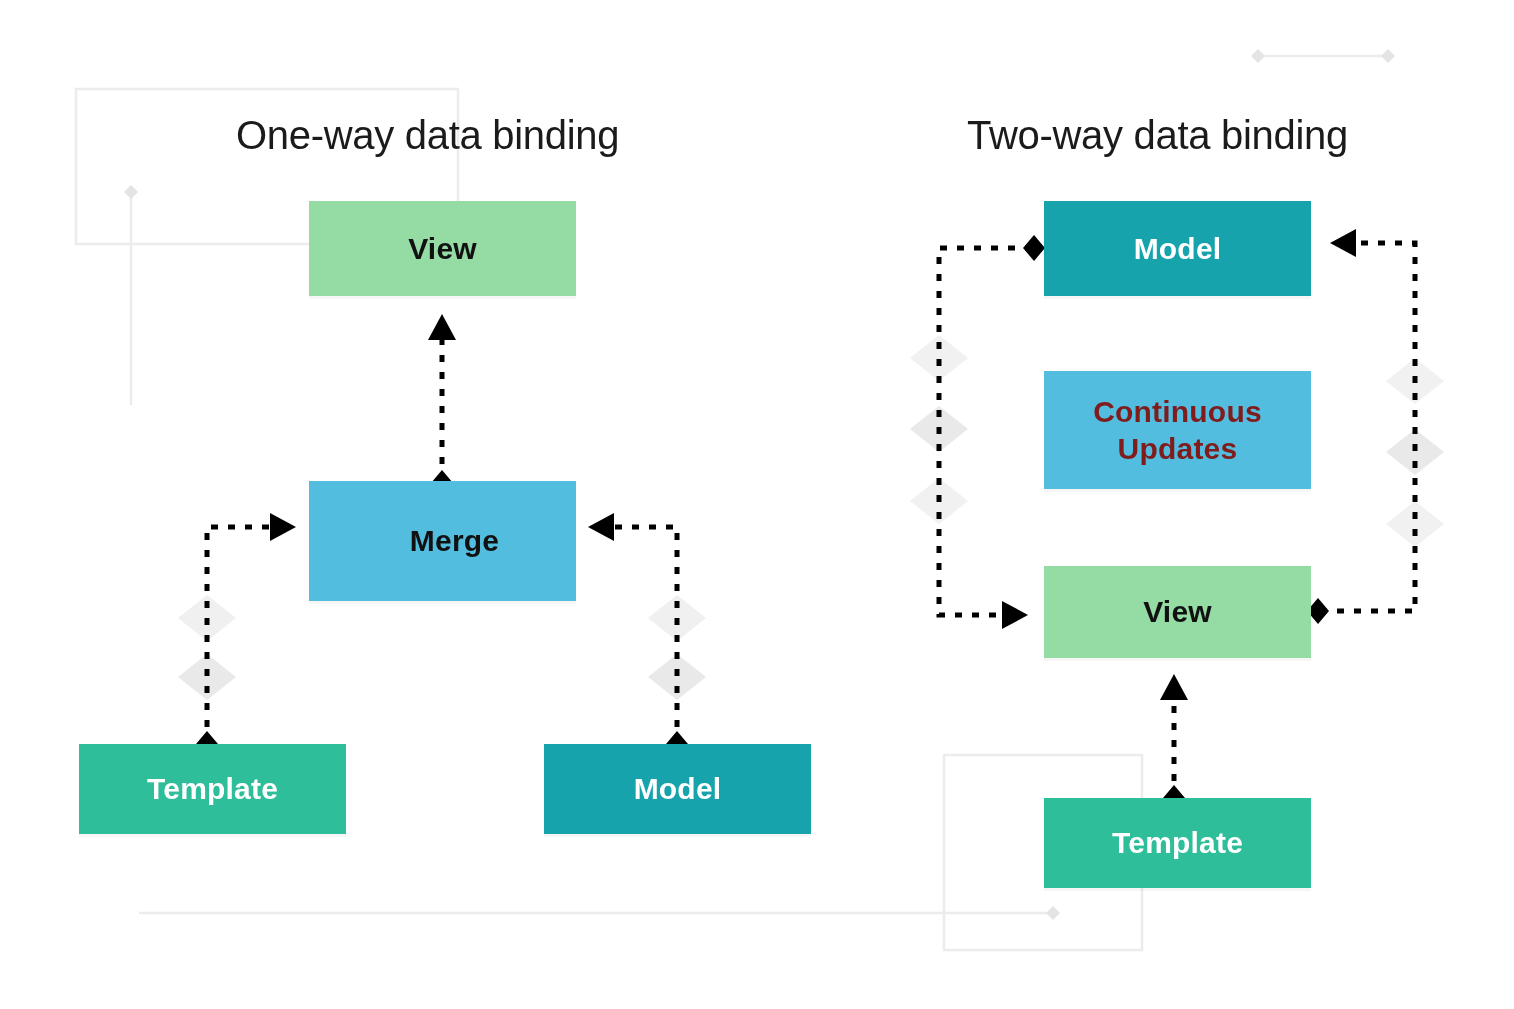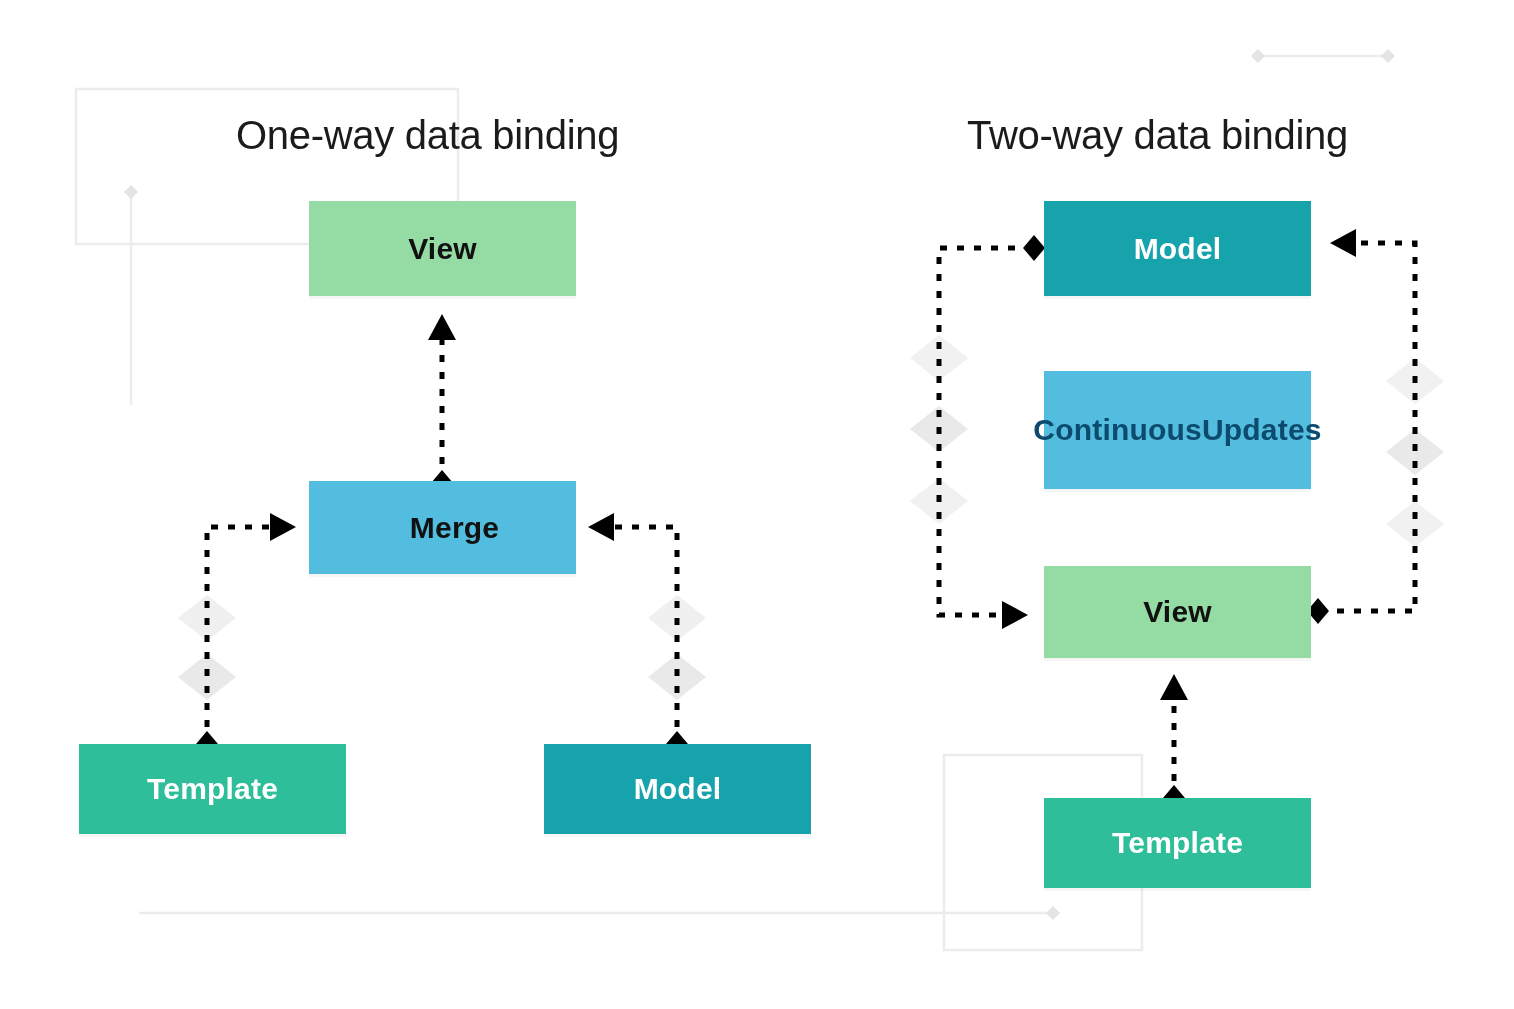--- a/index.html
+++ b/index.html
@@ -122,29 +122,29 @@
       <polygon points="1174,674 1188,700 1160,700" fill="#000"></polygon>
     </g>
   </svg>
 
   <div class="panel-title" style="left:236px; top:113px;">One-way data binding</div>
 
   <div class="panel-title" style="left:967px; top:113px;">Two-way data binding</div>
 
   <div class="box" style="left:309px; top:201px; width:267px; height:95px; background:#95DBA4; color:#111111;">View</div>
 
-  <div class="box" style="left:309px; top:481px; width:267px; height:93px; background:#52BDDF; color:#111111;padding-left:24px;">Merge</div>
+  <div class="box" style="left:309px; top:481px; width:267px; height:120px; background:#52BDDF; color:#111111;padding-left:24px;">Merge</div>
 
   <div class="box" style="left:79px; top:744px; width:267px; height:90px; background:#2FBE9A; color:#ffffff;">Template</div>
 
   <div class="box" style="left:544px; top:744px; width:267px; height:90px; background:#17A3AC; color:#ffffff;">Model</div>
 
   <div class="box" style="left:1044px; top:201px; width:267px; height:95px; background:#17A3AC; color:#ffffff;">Model</div>
 
-  <div class="box" style="left:1044px; top:371px; width:267px; height:118px; background:#52BDDF; color:#0c4a6e; flex-direction:row;">
+  <div class="box" style="left:1044px; top:371px; width:267px; height:118px; background:#52BDDF; color:#7f1d1d; flex-direction:column;">
     <span>Continuous</span>
     <span>Updates</span>
   </div>
 
   <div class="box" style="left:1044px; top:566px; width:267px; height:92px; background:#95DBA4; color:#111111;">View</div>
 
   <div class="box" style="left:1044px; top:798px; width:267px; height:90px; background:#2FBE9A; color:#ffffff;">Template</div>
 
 </div>
 

